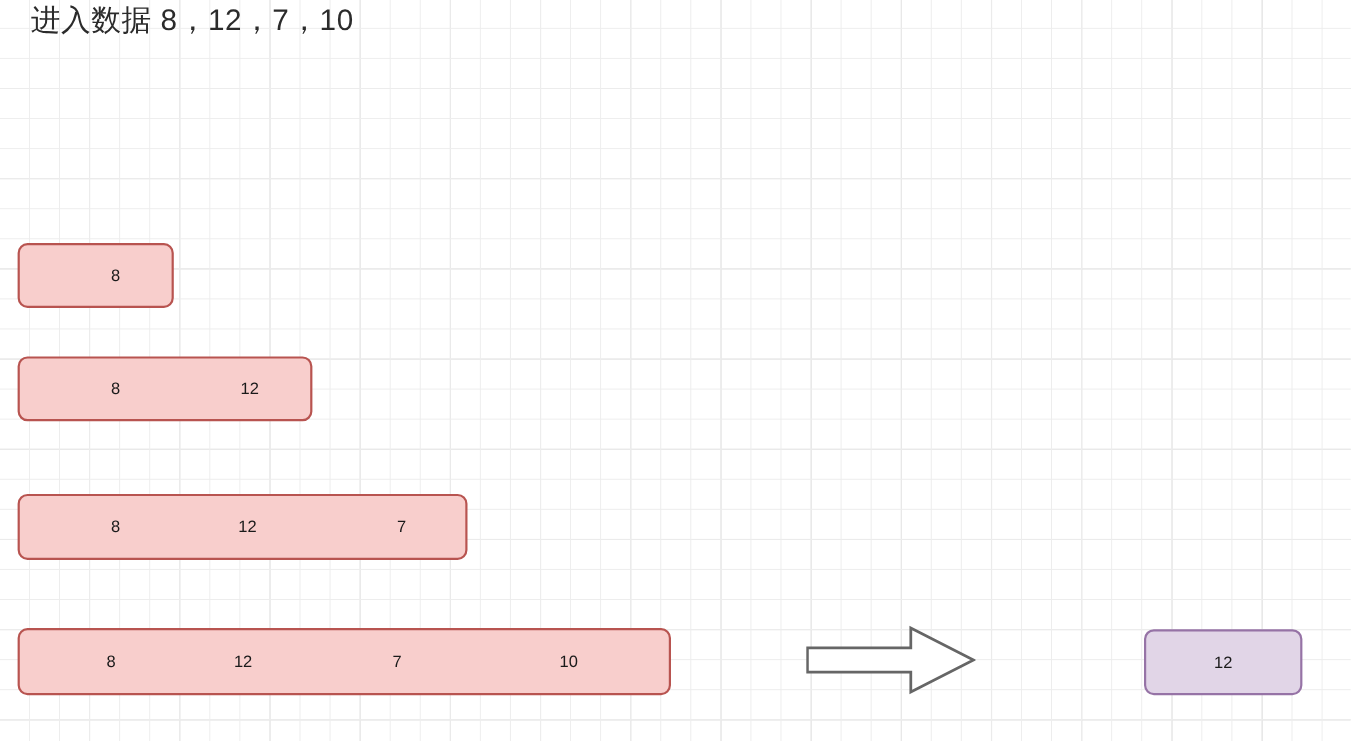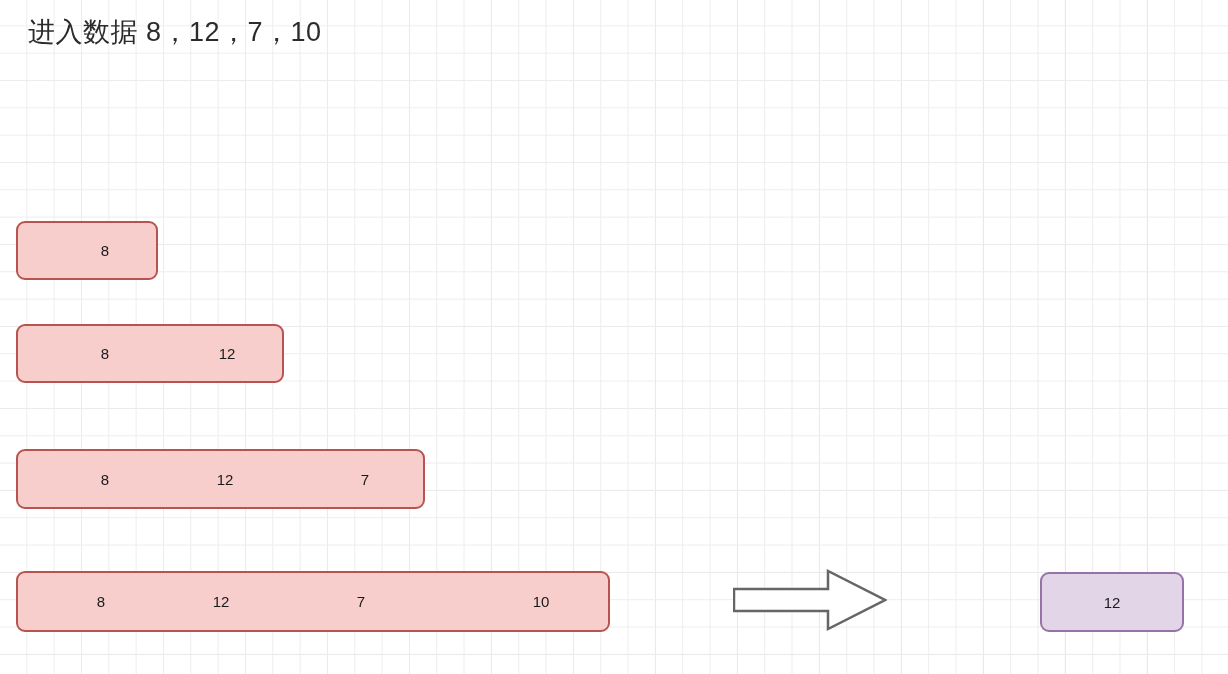--- a/index.html
+++ b/index.html
@@ -33,21 +33,21 @@
       27.33px 27.33px,
       82px 82px,
       82px 82px;
     background-position: -1px -2px, -1px -2px, -1px -2px, -1px -2px;
   }
 
   
   #title {
     position: absolute;
     left: 28px;
-    top: 14px;
+    top: 0;
     font-size: 27px;
     line-height: 36px;
     color: #2b2b2b;
     white-space: nowrap;
     letter-spacing: 0.5px;
   }
 
   
   .queue-row {
     position: absolute;
@@ -114,21 +114,21 @@
 <div class="queue-row" style="left:16px; top:449px; width:409px; height:60px;">
   <div class="queue-cell" style="left:16px; width:142px;">8</div>
   <div class="queue-cell" style="left:136px; width:142px;">12</div>
   <div class="queue-cell" style="left:276px; width:142px;">7</div>
 </div>
 
 <div class="queue-row" style="left:16px; top:571px; width:594px; height:61px;">
   <div class="queue-cell" style="left:12px; width:142px;">8</div>
   <div class="queue-cell" style="left:132px; width:142px;">12</div>
   <div class="queue-cell" style="left:272px; width:142px;">7</div>
-  <div class="queue-cell" style="left:452px; width:142px;">10</div>
+  <div class="queue-cell" style="left:428px; width:142px;">10</div>
 </div>
 
 <div id="arrow-shape">
   <svg width="154" height="64" viewBox="0 0 154 64" xmlns="http://www.w3.org/2000/svg">
     <polygon points="1,21 95,21 95,3 152,32 95,61 95,43 1,43" fill="#ffffff" stroke="#666666" stroke-width="2.5" stroke-linejoin="miter"></polygon>
   </svg>
 </div>
 
 <div id="result-box">
   <span>12</span>

